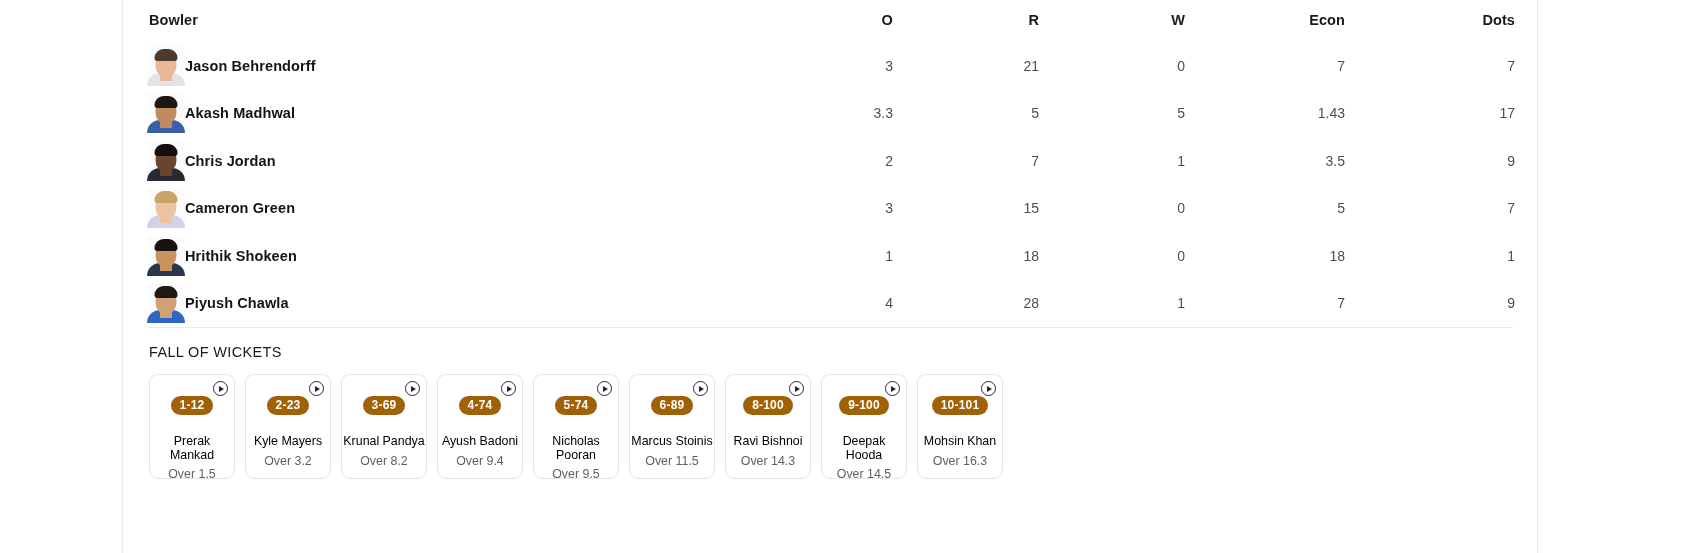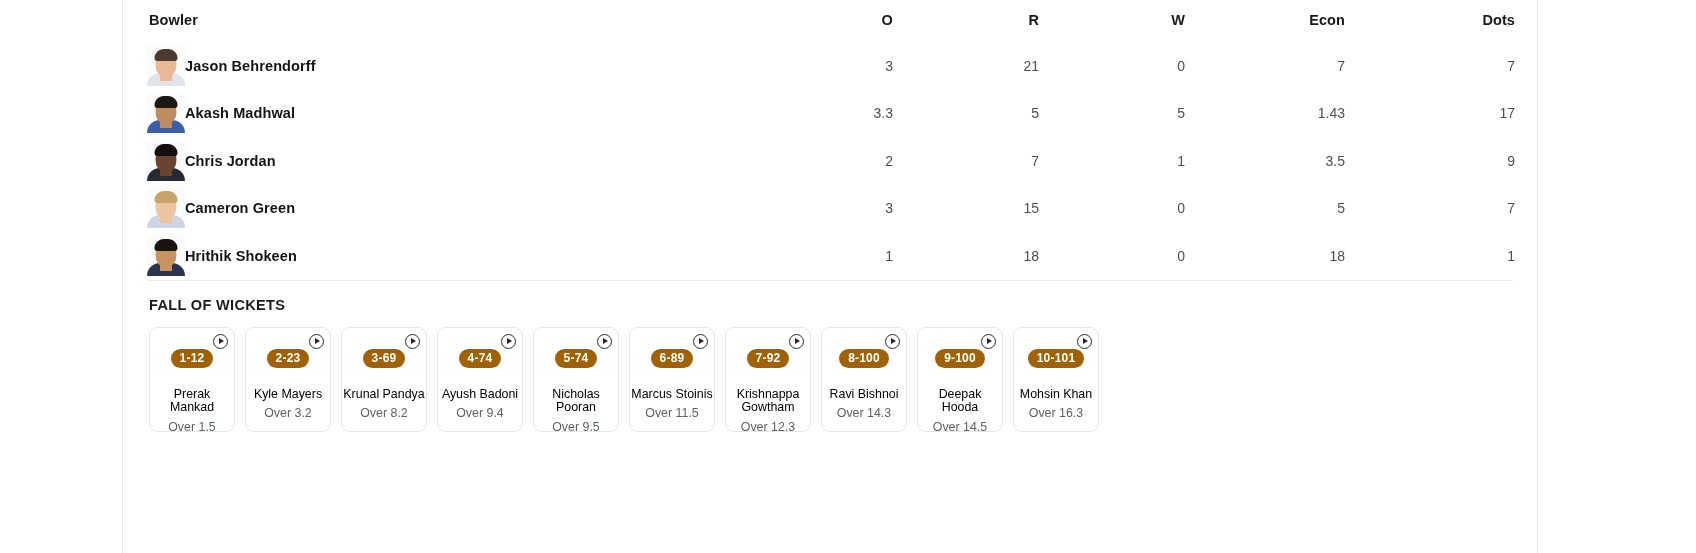--- a/index.html
+++ b/index.html
@@ -100,21 +100,21 @@
   
   .section-divider {
     height: 1px;
     background: #e9eaec;
     margin: 0 24px;
   }
 
   
   .fow-title {
     font-size: 14.5px;
-    font-weight: 700;
+    font-weight: 400;
     color: #1b1b1b;
     letter-spacing: .35px;
     padding: 16px 0 0 2px;
   }
   .fow-strip {
     display: flex;
     gap: 10px;
     padding: 14px 0 0 2px;
   }
   .fow-card {
@@ -282,20 +282,38 @@
                   </div>
                   <span class="bowler-name">Hrithik Shokeen</span>
                 </div>
               </td>
               <td class="num">1</td>
               <td class="num">18</td>
               <td class="num">0</td>
               <td class="num">18</td>
               <td class="num">1</td>
             </tr>
+            <tr>
+              <td>
+                <div class="bowler-cell">
+                  <div class="avatar">
+                    <div class="shoulders" style="background:#2f66c2"></div>
+                    <div class="neck" style="background:#d2a173"></div>
+                    <div class="head" style="background:#d2a173"></div>
+                    <div class="hair" style="background:#1e1713"></div>
+                  </div>
+                  <span class="bowler-name">Piyush Chawla</span>
+                </div>
+              </td>
+              <td class="num">4</td>
+              <td class="num">28</td>
+              <td class="num">1</td>
+              <td class="num">7</td>
+              <td class="num">9</td>
+            </tr>
           </tbody>
       </table>
     </div>
 
     <div class="section-divider"></div>
 
     <div class="inner">
       <div class="fow-title">FALL OF WICKETS</div>
       <div class="fow-strip" id="fow-strip">
           <div class="fow-card">
@@ -343,28 +361,20 @@
               <div class="tri"></div>
             </div>
             <div class="fow-badge">6-89</div>
             <div class="fow-player">Marcus Stoinis</div>
             <div class="fow-over">Over 11.5</div>
           </div>
           <div class="fow-card">
             <div class="fow-play">
               <div class="tri"></div>
             </div>
-            <div class="fow-badge">7-92</div>
-            <div class="fow-player">Krishnappa Gowtham</div>
-            <div class="fow-over">Over 12.3</div>
-          </div>
-          <div class="fow-card">
-            <div class="fow-play">
-              <div class="tri"></div>
-            </div>
             <div class="fow-badge">8-100</div>
             <div class="fow-player">Ravi Bishnoi</div>
             <div class="fow-over">Over 14.3</div>
           </div>
           <div class="fow-card">
             <div class="fow-play">
               <div class="tri"></div>
             </div>
             <div class="fow-badge">9-100</div>
             <div class="fow-player">Deepak Hooda</div>

